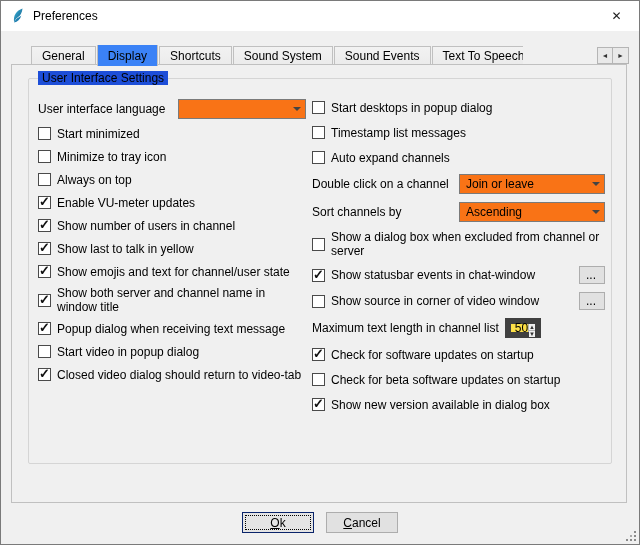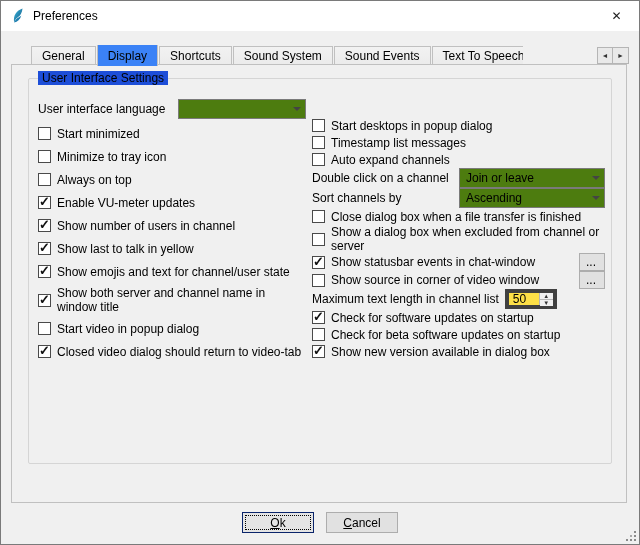--- a/index.html
+++ b/index.html
@@ -35,43 +35,43 @@
           background:#f0f0f0; border:1px solid #c0c0c0; z-index:2; }
 
   
   .groupbox { position:absolute; top:13px; left:16px; width:584px; height:386px;
               border:1px solid #d5d5d5; border-radius:2px; }
   .groupbox > .gb-title { position:absolute; top:-8px; left:9px; background:#1d4ed8;
                           padding:0 4px; font-size:12px; }
 
   .col { position:absolute; display:flex; flex-direction:column; }
   .col-left  { top:20px; left:9px;  width:268px; gap:6px; }
-  .col-right { top:38px; left:283px; width:293px; }
+  .col-right { top:20px; left:283px; width:293px; gap:8px; }
 
   .row { display:flex; align-items:center; min-height:17px; }
 
   
   .cb { width:13px; height:13px; border:1px solid #4a4a4a; background:#fff;
         position:relative; flex:none; margin-right:6px; }
   .cb.checked::after { content:"✓"; position:absolute; left:0px; top:-3px;
                        font-size:13px; font-weight:bold; color:#111; }
   .cb-label { line-height:14px; }
 
   
-  .combo { height:20px; border:1px solid #7a7a7a; background:#4d7c0f; display:flex;
+  .combo { height:20px; border:1px solid #7a7a7a; background:#f97316; display:flex;
            align-items:center; padding-left:6px; position:relative; flex:none; }
   .combo .val { flex:1; overflow:hidden; }
   .combo .arr { width:16px; height:100%; display:flex; align-items:center; justify-content:center; }
   .combo .arr::after { content:""; border-left:4px solid transparent; border-right:4px solid transparent;
                        border-top:4px solid #444; }
   .combo.w-lang { width:128px; margin-left:auto; }
   .combo.w-right { width:146px; margin-left:auto; }
 
   
-  .spin { width:52px; height:20px; border:4px solid #404040; background:#fde047;
+  .spin { width:36px; height:20px; border:6px solid #404040; background:#fde047;
           display:flex; margin-left:6px; flex:none; }
   .spin .sval { flex:1; display:flex; align-items:center; padding-left:4px; }
   .spin .arrows { width:14px; display:flex; flex-direction:column; border-left:1px solid #b5b5b5; }
   .spin .arrows div { flex:1; display:flex; align-items:center; justify-content:center;
                       font-size:6px; color:#333; background:#f0f0f0; }
   .spin .arrows div + div { border-top:1px solid #b5b5b5; }
 
   
   .more { width:26px; height:18px; border:1px solid #adadad; background:#e1e1e1;
           display:flex; align-items:center; justify-content:flex-start; padding-left:6px;
@@ -182,20 +182,24 @@
         </div>
         <div class="row">
           <span class="cb checked"></span>
           <span class="cb-label">Show emojis and text for channel/user state</span>
         </div>
         <div class="row">
           <span class="cb checked"></span>
           <span class="cb-label">Show both server and channel name in window title</span>
         </div>
         <div class="row">
+          <span class="cb checked"></span>
+          <span class="cb-label">Popup dialog when receiving text message</span>
+        </div>
+        <div class="row">
           <span class="cb"></span>
           <span class="cb-label">Start video in popup dialog</span>
         </div>
         <div class="row">
           <span class="cb checked"></span>
           <span class="cb-label">Closed video dialog should return to video-tab</span>
         </div>
       </div>
 
       <div class="col col-right">
@@ -220,24 +224,20 @@
           </div>
         </div>
         <div class="row">
           <span>Sort channels by</span>
           <div class="combo w-right">
             <span class="val">Ascending</span>
             <span class="arr"></span>
           </div>
         </div>
 
-        <div class="row">
-          <span class="cb"></span>
-          <span class="cb-label">Close dialog box when a file transfer is finished</span>
-        </div>
         <div class="row">
           <span class="cb"></span>
           <span class="cb-label">Show a dialog box when excluded from channel or server</span>
         </div>
 
         <div class="row">
           <span class="cb checked"></span>
           <span class="cb-label">Show statusbar events in chat-window</span>
           <span class="more">...</span>
         </div>

